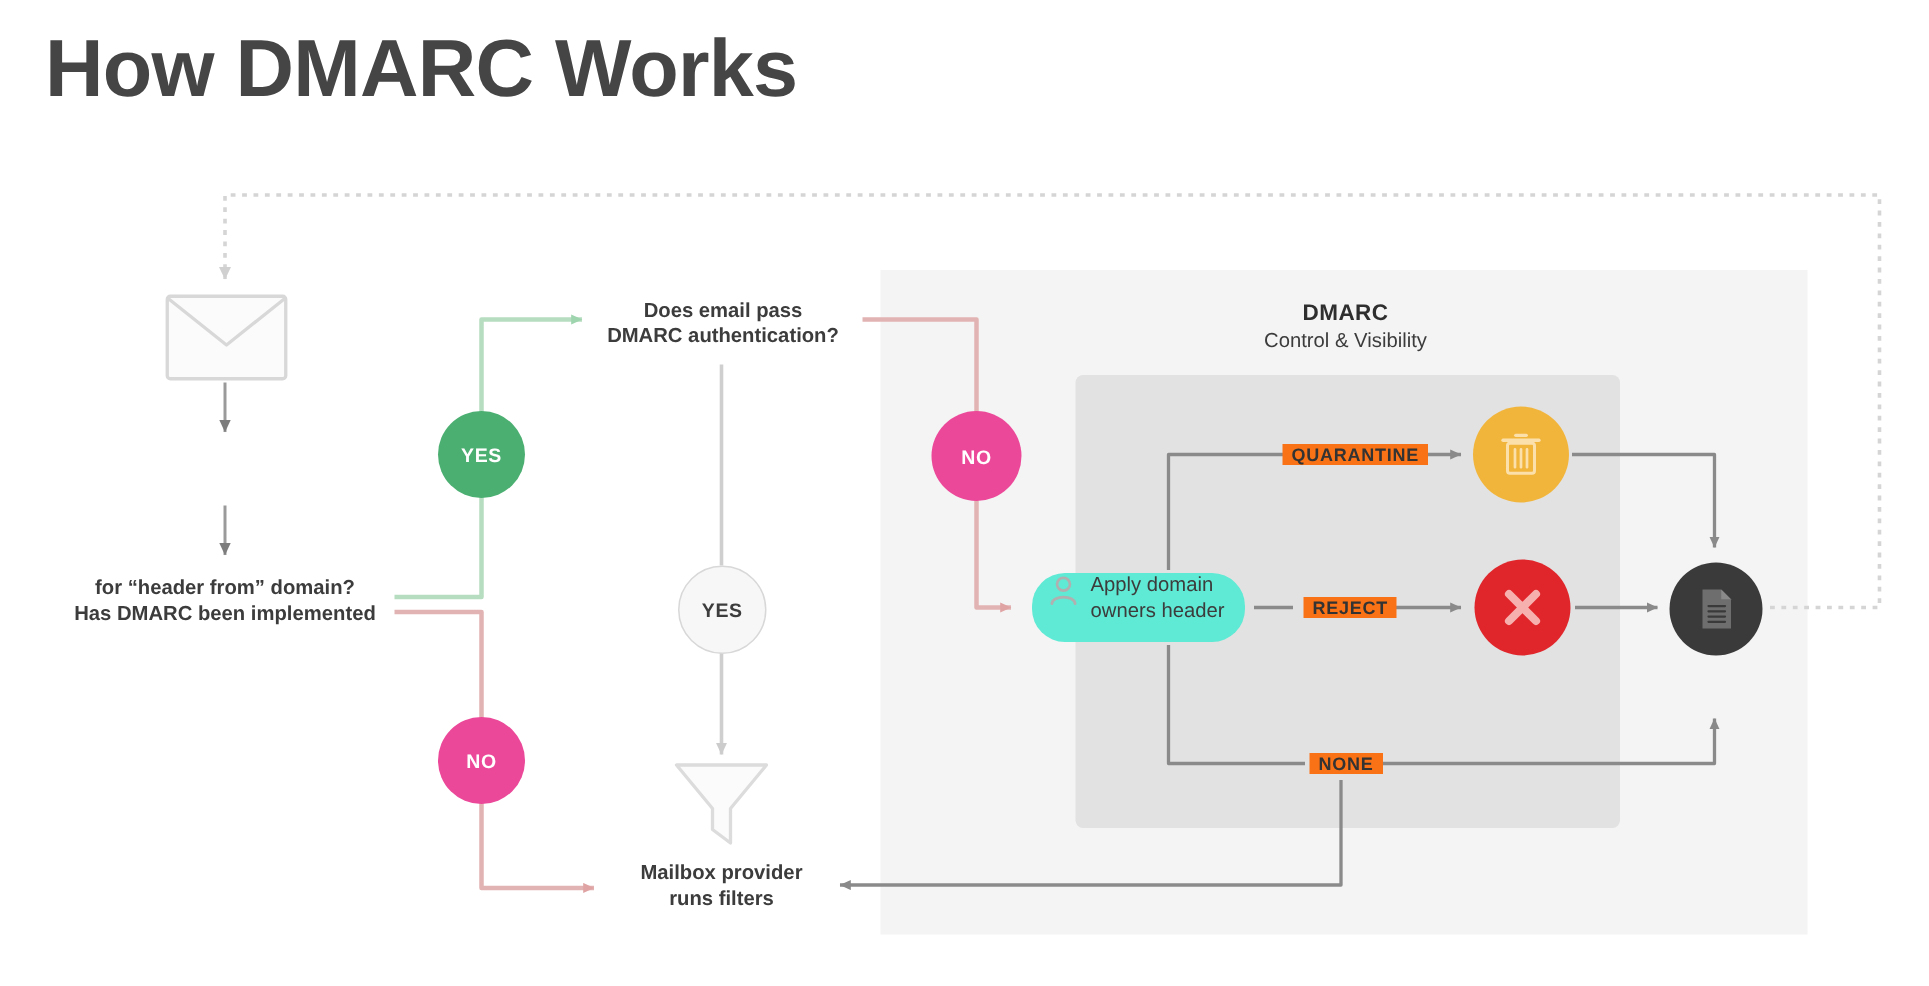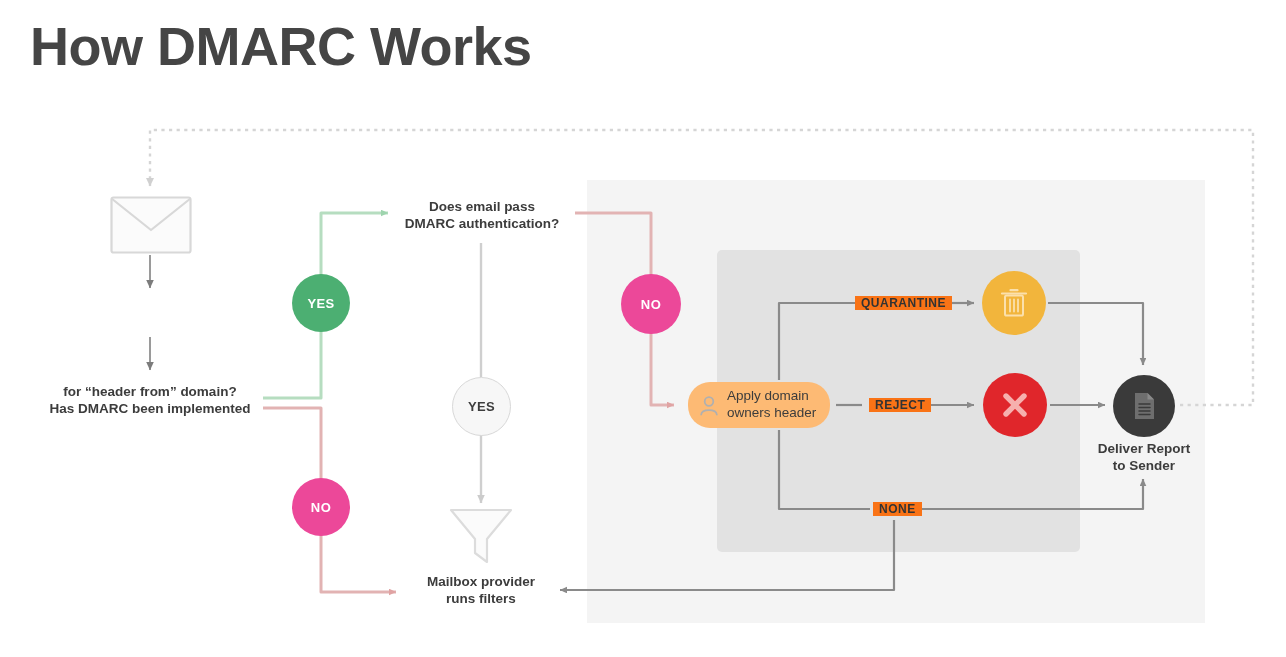--- a/index.html
+++ b/index.html
@@ -31,22 +31,22 @@
   .circ-amber{background:#f2b53c;}
   .circ-red{background:#e0262b;}
   .circ-dark{background:#3a3a3a;}
 
   
   .panel-outer{position:absolute;background:#f4f4f4;}
   .panel-inner{position:absolute;background:#e2e2e2;border-radius:5px;}
 
   
   .policy-pill{
-    position:absolute;background:#fdba74;border-radius:22px;
-    display:flex;align-items:center;gap:7px;padding:0 14px 0 10px;
+    position:absolute;background:#5eead4;border-radius:22px;
+    display:flex;gap:7px;padding:0 14px 0 10px;
   }
   .policy-text{font-size:13.5px;color:#3c3c3c;line-height:1.25;text-align:left;white-space:nowrap;}
 
   
   .branch{
     position:absolute;font-size:12px;font-weight:bold;letter-spacing:.5px;
     color:#333333;background:#f97316;padding:0 6px;white-space:nowrap;
   }
 
   
@@ -151,20 +151,24 @@
 
   <svg style="position:absolute;left:449px;top:508px;width:64px;height:56px;">
     <path d="M 2,2 L 62,2 L 38,31 L 38,54 L 26,45 L 26,31 Z" fill="#fbfbfb" stroke="#dcdcdc" stroke-width="2.2" stroke-linejoin="round"></path>
   </svg>
 
   <div class="txt node-label" style="left:396px;top:573px;width:170px;">
     <div>Mailbox provider</div>
     <div>runs filters</div>
   </div>
 
+  <div class="dmarc-head" style="left:777px;top:200px;">
+    <div class="h1">DMARC</div>
+    <div class="h2">Control &amp; Visibility</div>
+  </div>
 
   <div class="policy-pill" style="left:688px;top:382px;height:46px;">
     <svg style="width:22px;height:22px;flex:0 0 22px;">
       <circle cx="11" cy="7.5" r="4.3" fill="none" stroke="#b0b0b0" stroke-width="1.8"></circle>
       <path d="M 3.2,20.5 C 3.8,14.6 18.2,14.6 18.8,20.5" fill="none" stroke="#b0b0b0" stroke-width="1.8" stroke-linecap="round"></path>
     </svg>
     <div class="policy-text">
       <div>Apply domain</div>
       <div>owners header</div>
     </div>
@@ -192,18 +196,14 @@
   </div>
 
   <div class="circ circ-dark" style="left:1113px;top:375px;width:62px;height:62px;">
     <svg style="width:28px;height:32px;">
       <path d="M 5,3 L 17.5,3 L 24,9.5 L 24,29 L 5,29 Z" fill="#6e6e6e" stroke="none"></path>
       <path d="M 17.5,3 L 17.5,9.5 L 24,9.5" fill="#8a8a8a" stroke="none"></path>
       <path d="M 9,14 L 20,14 M 9,17.5 L 20,17.5 M 9,21 L 20,21 M 9,24.5 L 20,24.5" stroke="#3a3a3a" stroke-width="1.5" stroke-linecap="round"></path>
     </svg>
   </div>
 
-  <div class="txt node-label" style="left:1064px;top:440px;width:160px;">
-    <div>Deliver Report</div>
-    <div>to Sender</div>
-  </div>
 
 </div>
 
 </body></html>

